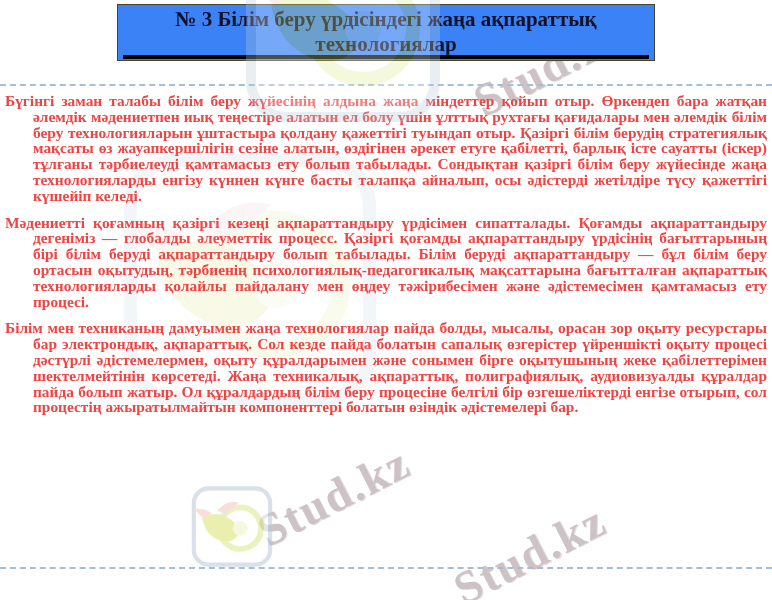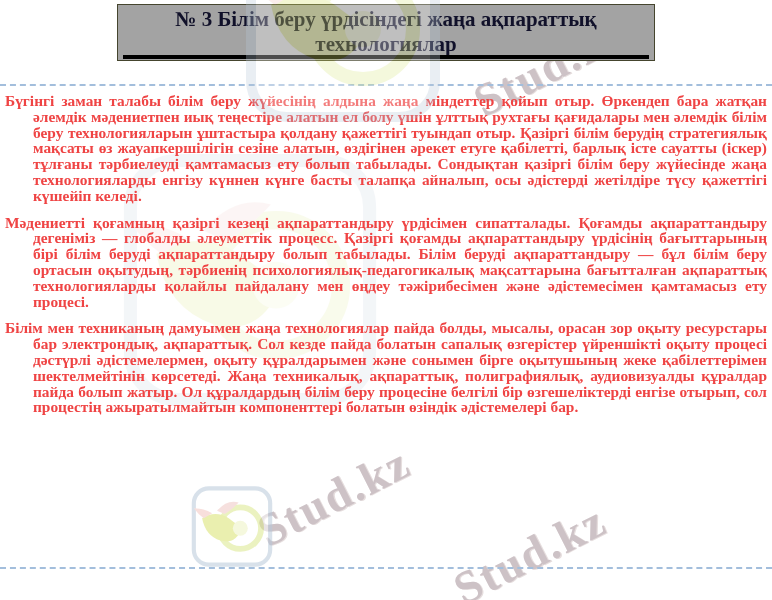--- a/index.html
+++ b/index.html
@@ -2,21 +2,21 @@
 <html><head>
 <meta charset="utf-8">
 <style>
   html,body{margin:0;padding:0;}
   body{width:772px;height:600px;background:#ffffff;font-family:"Liberation Serif","DejaVu Serif",serif;}
   .slide{position:relative;width:772px;height:600px;background:#ffffff;overflow:hidden;}
 
   
   .title-box{
     position:absolute;left:117px;top:4px;width:536px;height:55px;
-    background:#a3a3a3;border:1px solid #45452E;
+    background:#3b82f6;border:1px solid #45452E;
     display:flex;align-items:flex-start;justify-content:center;
     z-index:3;
   }
   .title{
     margin-top:2px;padding:0 18px;text-align:center;
     font-size:21px;font-weight:700;line-height:25px;color:#11112A;
   }
   .title-underline{
     position:absolute;left:5px;right:5px;bottom:1px;height:4px;background:#000000;
   }

